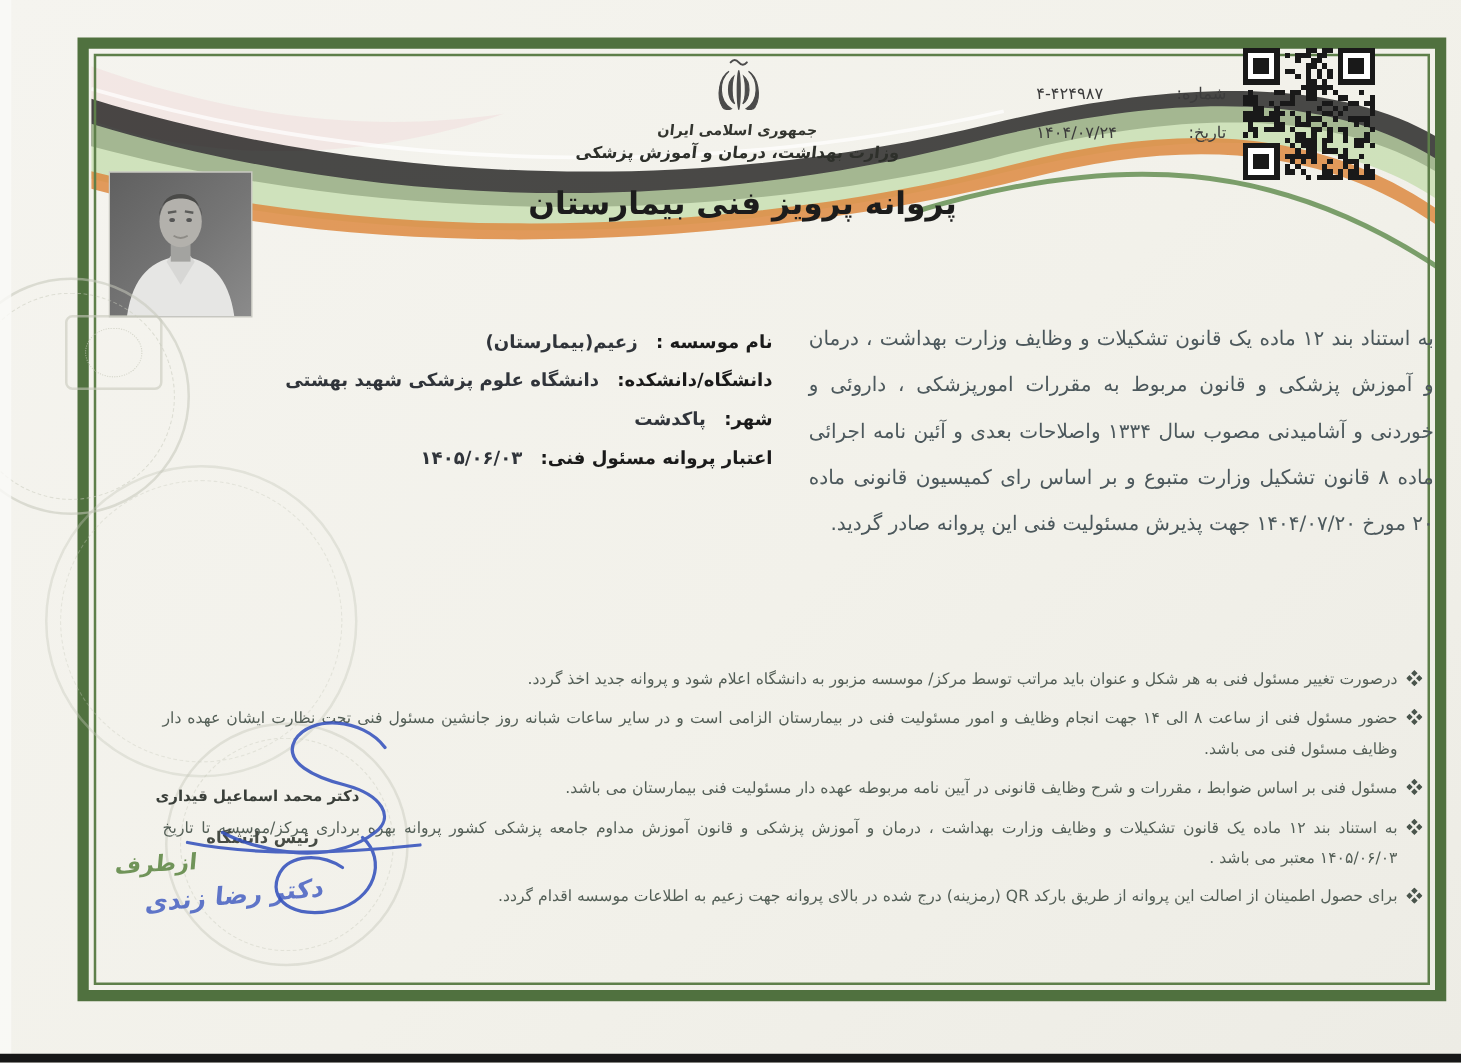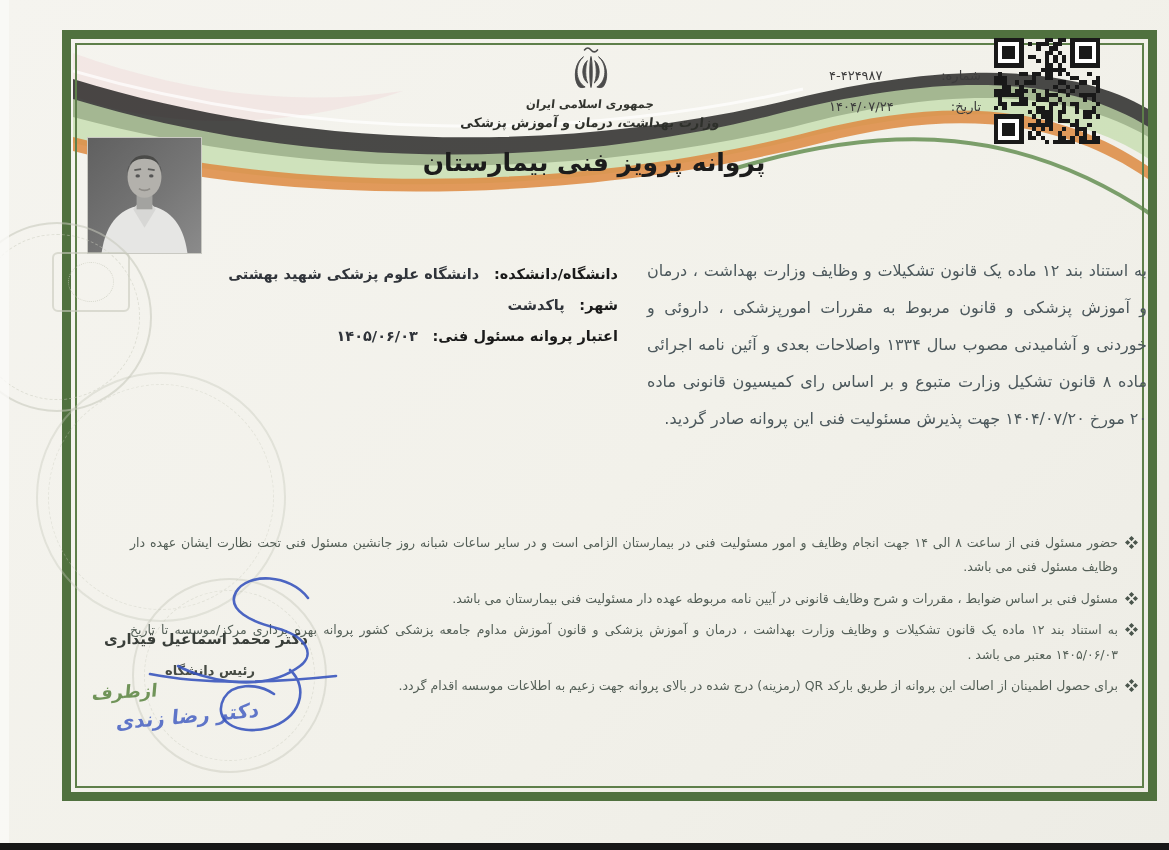--- a/index.html
+++ b/index.html
@@ -64,21 +64,21 @@
   
   .notes { position:absolute; top:531px; right:31px; width:1008px; direction:rtl;
            font-size:12.5px; line-height:1.95; color:#545f57; }
   .note { display:flex; align-items:flex-start; margin-bottom:7px; text-align:justify; }
   .note-marker { flex:0 0 13px; margin-left:7px; margin-top:5px; }
   .note-marker svg { display:block; }
   .note-text { flex:1; }
 
   
   .sig-name { position:absolute; top:630px; left:96px; width:220px; text-align:center;
-              font-size:15px; font-weight:bold; color:#3a3f3a; direction:rtl; }
+              font-size:12px; font-weight:bold; color:#3a3f3a; direction:rtl; }
   .sig-role { position:absolute; top:663px; left:125px; width:170px; text-align:center;
               font-size:13px; font-weight:bold; color:#464b44; direction:rtl; }
   .sig-onbehalf { position:absolute; top:681px; left:92px; font-size:18px; font-weight:bold;
               color:#5a8440; transform:rotate(-3deg) skewX(-8deg); direction:rtl; opacity:.85; }
   .sig-hand { position:absolute; top:704px; left:116px; font-size:20px; font-weight:bold;
               color:#3b57c0; transform:rotate(-5deg) skewX(-10deg); direction:rtl; opacity:.8; }
   .sig-stroke { position:absolute; left:140px; top:570px; width:210px; height:190px; }
 
   
   .scan-strip { position:absolute; left:0; bottom:0; width:100%; height:7px; background:#171717; }
@@ -365,36 +365,48 @@
     </svg>
   </div>
 
   <div class="emboss ring" style="left:-38px; top:222px; width:190px; height:190px;"></div>
   <div class="emboss-sq" style="left:52px; top:252px;"></div>
   <div class="emboss ring" style="left:36px; top:372px; width:250px; height:250px; opacity:.7;"></div>
   <div class="emboss ring" style="left:132px; top:578px; width:195px; height:195px; opacity:.8;"></div>
 
   <div class="fields">
     <div class="field-row">
+      <span class="field-label">نام موسسه :</span>
+      <span class="field-value">زعیم(بیمارستان)</span>
+    </div>
+    <div class="field-row">
       <span class="field-label">دانشگاه/دانشکده:</span>
       <span class="field-value">دانشگاه علوم پزشکی شهید بهشتی</span>
     </div>
     <div class="field-row">
       <span class="field-label">شهر:</span>
       <span class="field-value">پاکدشت</span>
     </div>
     <div class="field-row">
       <span class="field-label">اعتبار پروانه مسئول فنی:</span>
       <span class="field-value ltr-num">۱۴۰۵/۰۶/۰۳</span>
     </div>
   </div>
 
   <p class="body-par">به استناد بند ۱۲ ماده یک قانون تشکیلات و وظایف وزارت بهداشت ، درمان و آموزش پزشکی و قانون مربوط به مقررات امورپزشکی ، داروئی و خوردنی و آشامیدنی مصوب سال ۱۳۳۴ واصلاحات بعدی و آئین نامه اجرائی ماده ۸ قانون تشکیل وزارت متبوع و بر اساس رای کمیسیون قانونی ماده ۲۰ مورخ ۱۴۰۴/۰۷/۲۰ جهت پذیرش مسئولیت فنی این پروانه صادر گردید.</p>
 
   <div class="notes">
+    <div class="note">
+      <span class="note-marker">
+          <svg width="13" height="13" viewBox="0 0 13 13" fill="#4a554c">
+            <path d="M6.5 0l2.6 2.6L6.5 5.2 3.9 2.6zM0 6.5l2.6-2.6 2.6 2.6-2.6 2.6zM13 6.5l-2.6-2.6-2.6 2.6 2.6 2.6zM6.5 7.8l2.6 2.6-2.6 2.6-2.6-2.6z"></path>
+          </svg>
+        </span>
+      <span class="note-text">درصورت تغییر مسئول فنی به هر شکل و عنوان باید مراتب توسط مرکز/ موسسه مزبور به دانشگاه اعلام شود و پروانه جدید اخذ گردد.</span>
+    </div>
     <div class="note">
       <span class="note-marker">
           <svg width="13" height="13" viewBox="0 0 13 13" fill="#4a554c">
             <path d="M6.5 0l2.6 2.6L6.5 5.2 3.9 2.6zM0 6.5l2.6-2.6 2.6 2.6-2.6 2.6zM13 6.5l-2.6-2.6-2.6 2.6 2.6 2.6zM6.5 7.8l2.6 2.6-2.6 2.6-2.6-2.6z"></path>
           </svg>
         </span>
       <span class="note-text">حضور مسئول فنی از ساعت ۸ الی ۱۴ جهت انجام وظایف و امور مسئولیت فنی در بیمارستان الزامی است و در سایر ساعات شبانه روز جانشین مسئول فنی تحت نظارت ایشان عهده دار وظایف مسئول فنی می باشد.</span>
     </div>
     <div class="note">
       <span class="note-marker">

